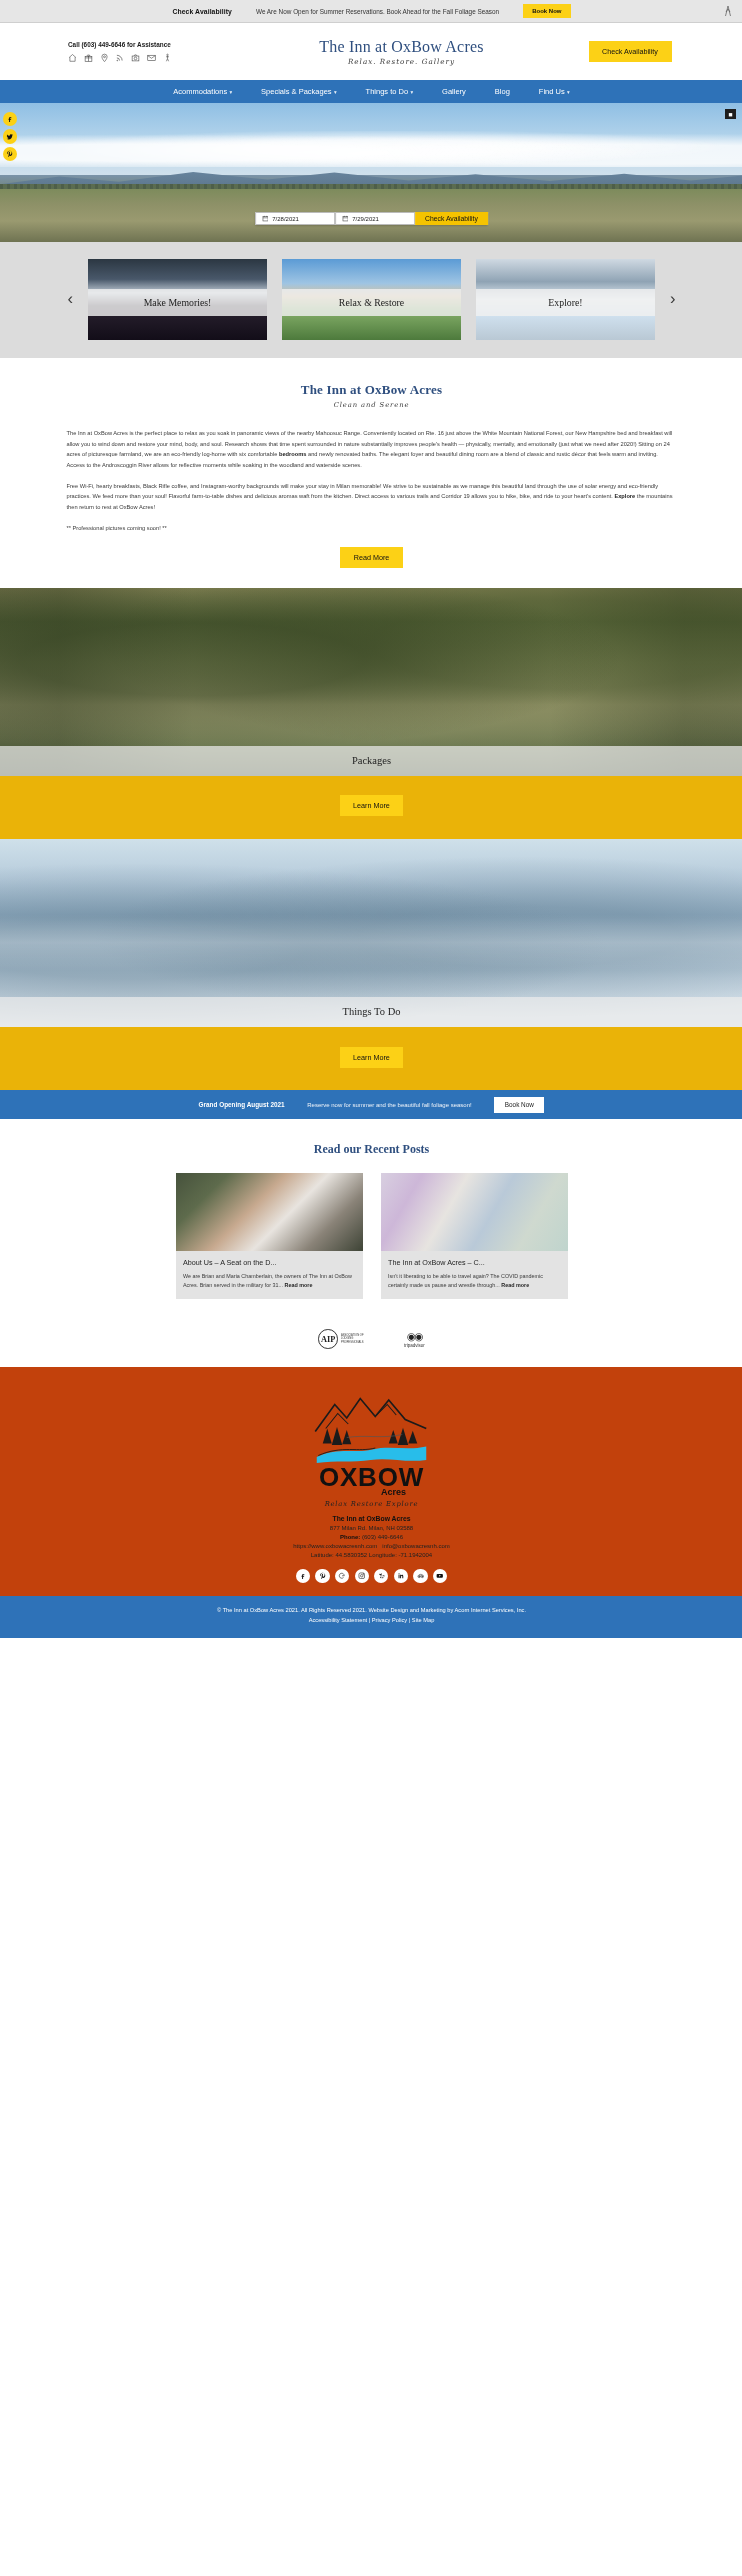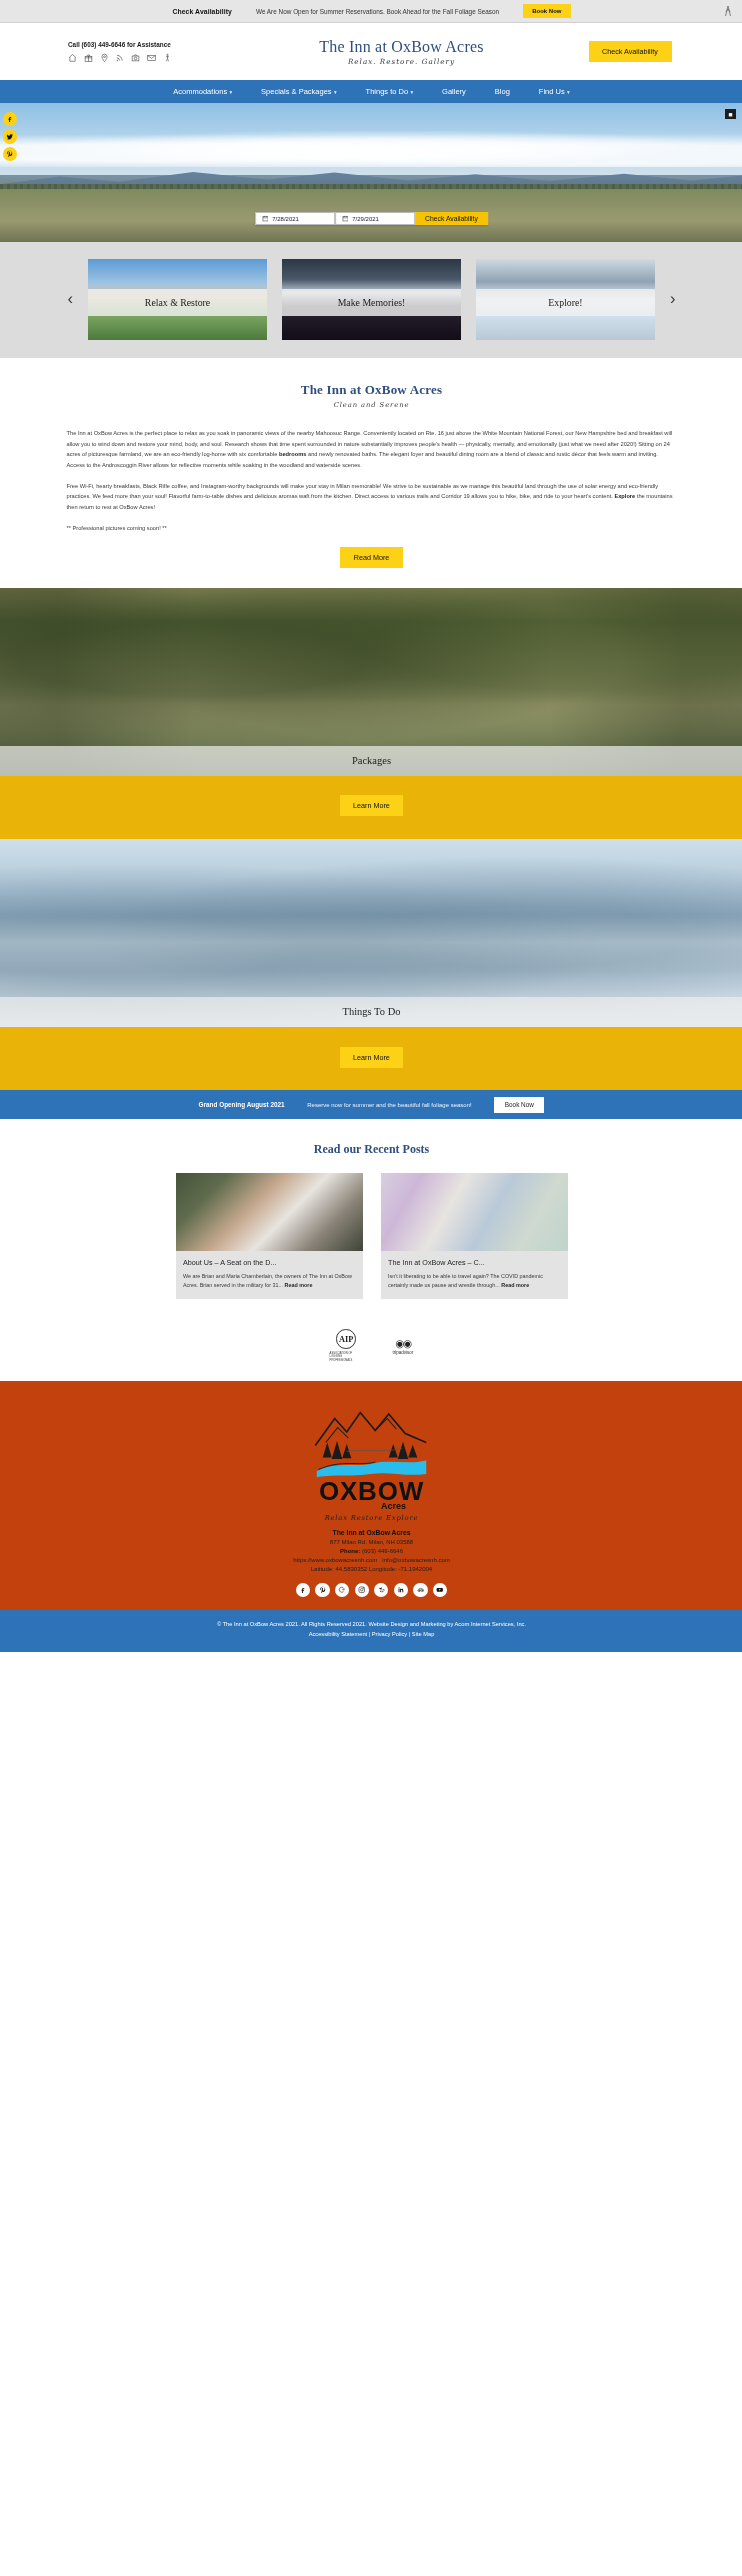--- a/index.html
+++ b/index.html
@@ -322,21 +322,21 @@
   .blog-card .bx {
     font-size: 5.4px; line-height: 1.65; color:#3a3a3a;
   }
   .blog-card .bx b { color:#1f1f1f; }
 
   
   .badges {
     background:#fff; display:flex; align-items:center;
     justify-content:center; gap: 30px; padding: 12px 0 18px;
   }
-  .badge-aip { display:flex; align-items:center; gap:3px;flex-direction:column; }
+  .badge-aip { display:flex; align-items:center; gap:3px; }
   .badge-aip .ring {
     width: 19.6px; height: 19.6px; border-radius:50%;
     border: 1.5px solid #333; display:flex; align-items:center;
     justify-content:center; font-family:"Liberation Serif", serif;
     font-size: 8.3px; font-weight:bold; color:#222;
   }
   .badge-aip .txt { font-size: 2.7px; line-height:1.35; color:#333; width: 33px; }
   .badge-ta { text-align:center; }
   .badge-ta .owl { font-size: 10.5px; color:#222; letter-spacing:-1.5px; }
   .badge-ta .nm { font-size: 4.5px; color:#333; margin-top:0.8px; }
@@ -520,31 +520,31 @@
       </span>
       <span>7/29/2021</span>
     </div>
     <button class="btn-check">Check Availability</button>
   </div>
 </section>
 
 <section class="cards-strip">
   <span class="carousel-arrow">‹</span>
 
+  <div class="feat-card card-a">
+    <div class="img"></div>
+    <div class="label-band">
+      <span>Make Memories!</span>
+    </div>
+  </div>
+
   <div class="feat-card card-b">
     <div class="img"></div>
     <div class="label-band">
       <span>Relax &amp; Restore</span>
-    </div>
-  </div>
-
-  <div class="feat-card card-a">
-    <div class="img"></div>
-    <div class="label-band">
-      <span>Make Memories!</span>
     </div>
   </div>
 
   <div class="feat-card card-c">
     <div class="img"></div>
     <div class="label-band">
       <span>Explore!</span>
     </div>
   </div>
 

